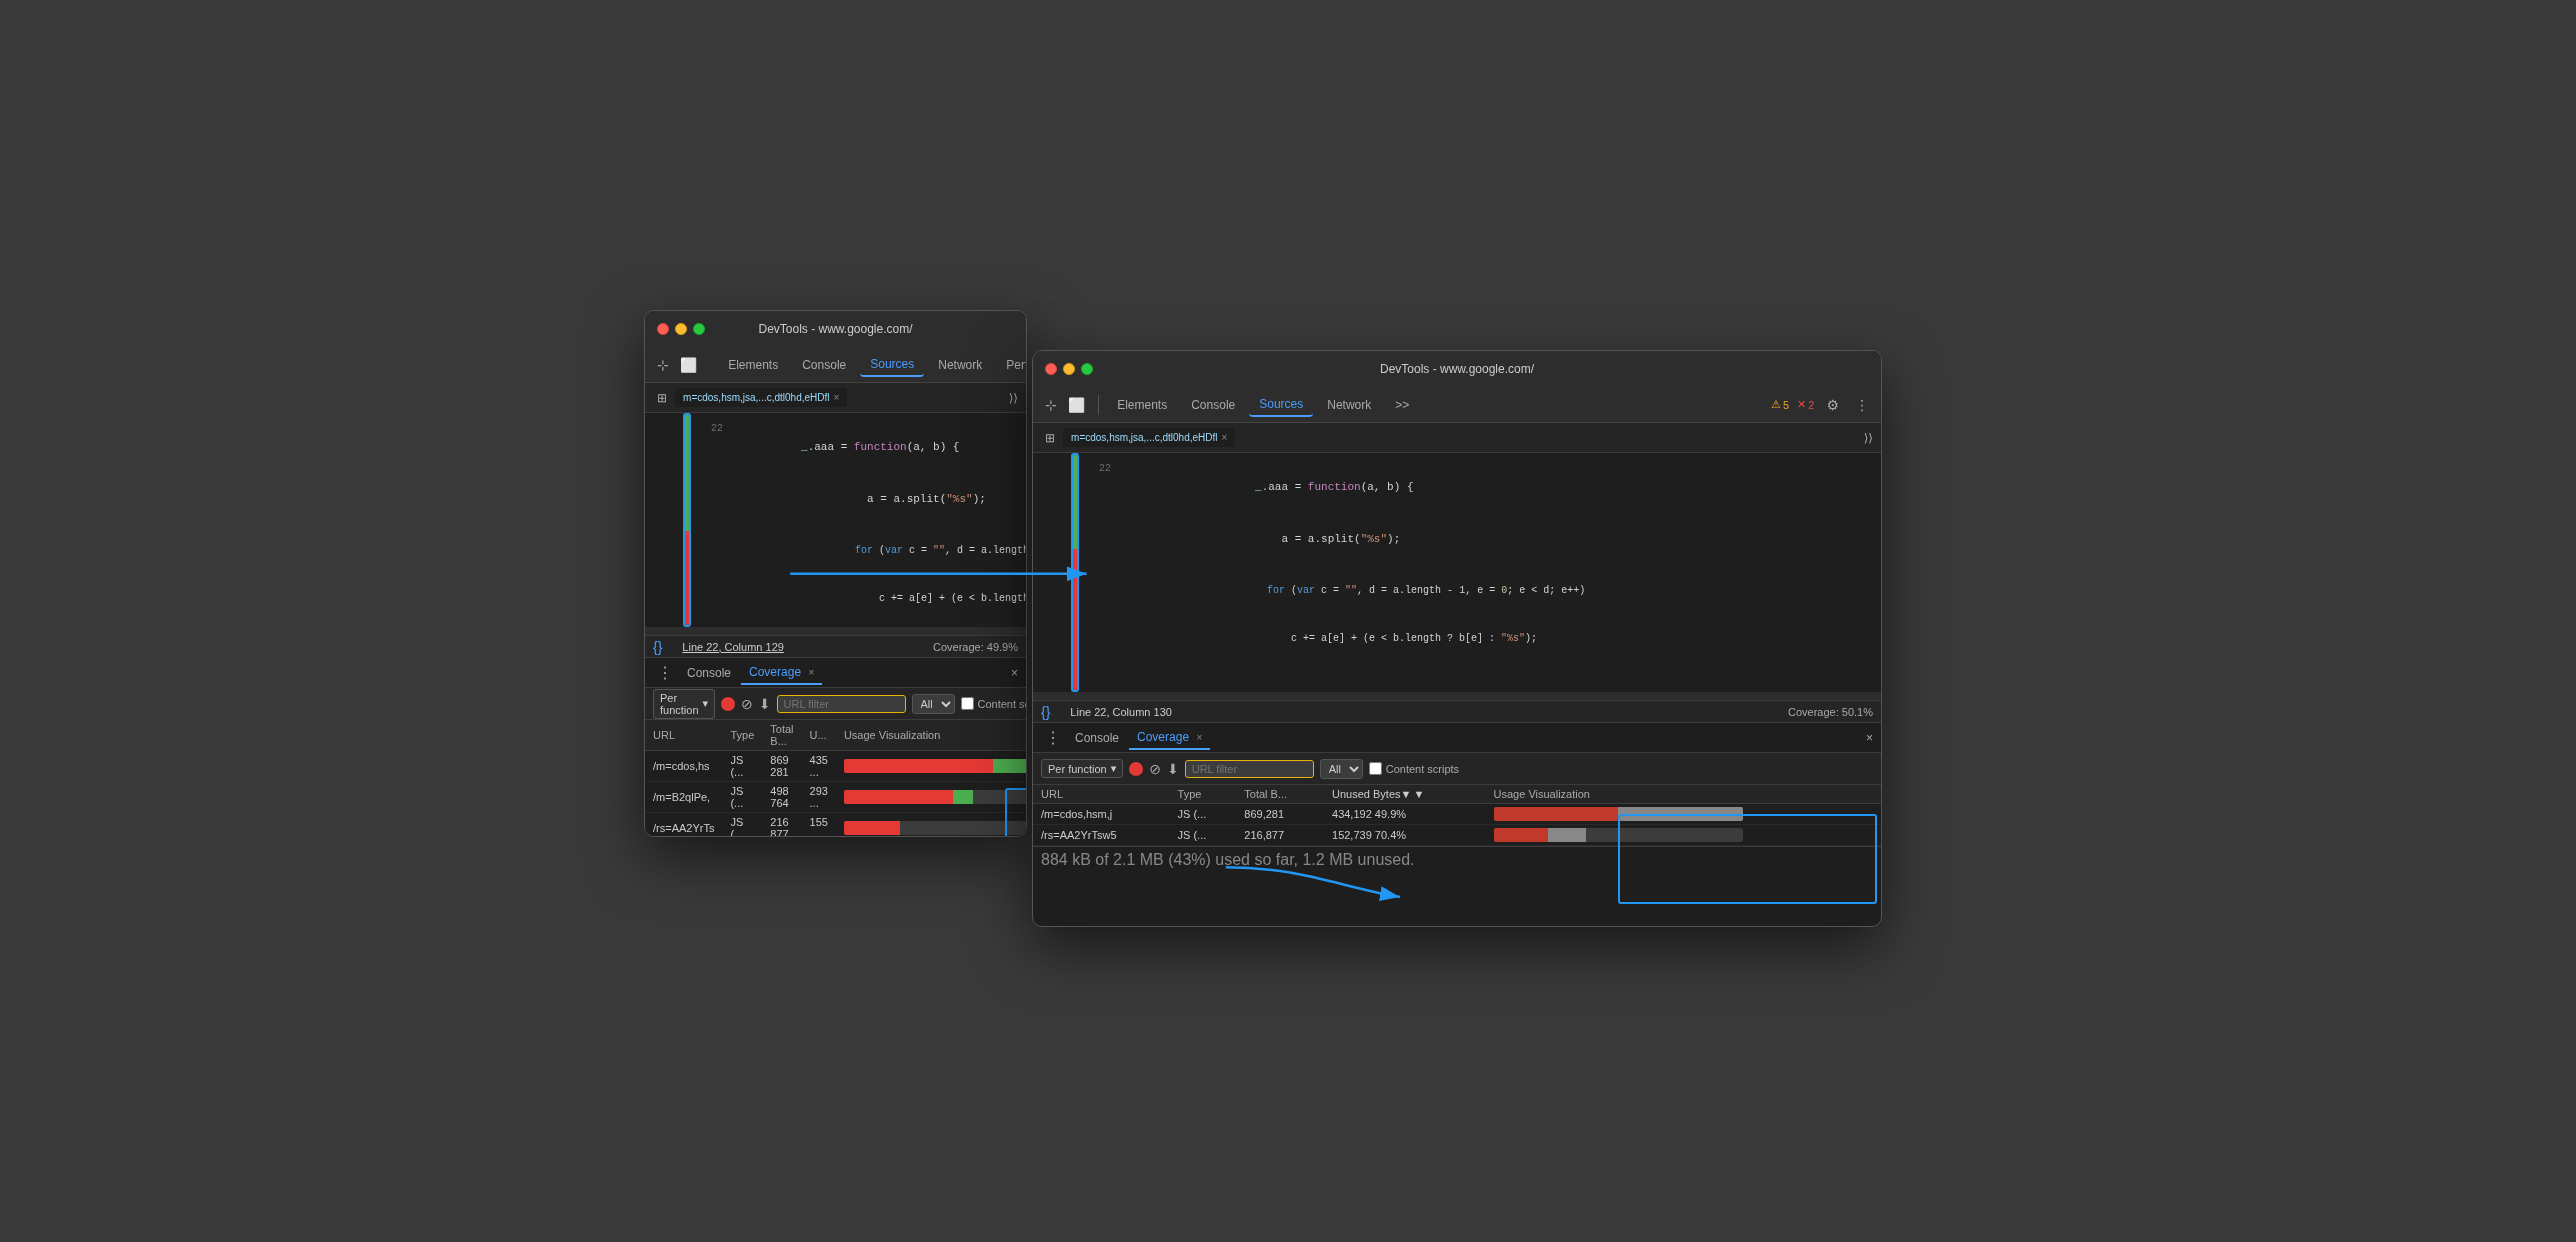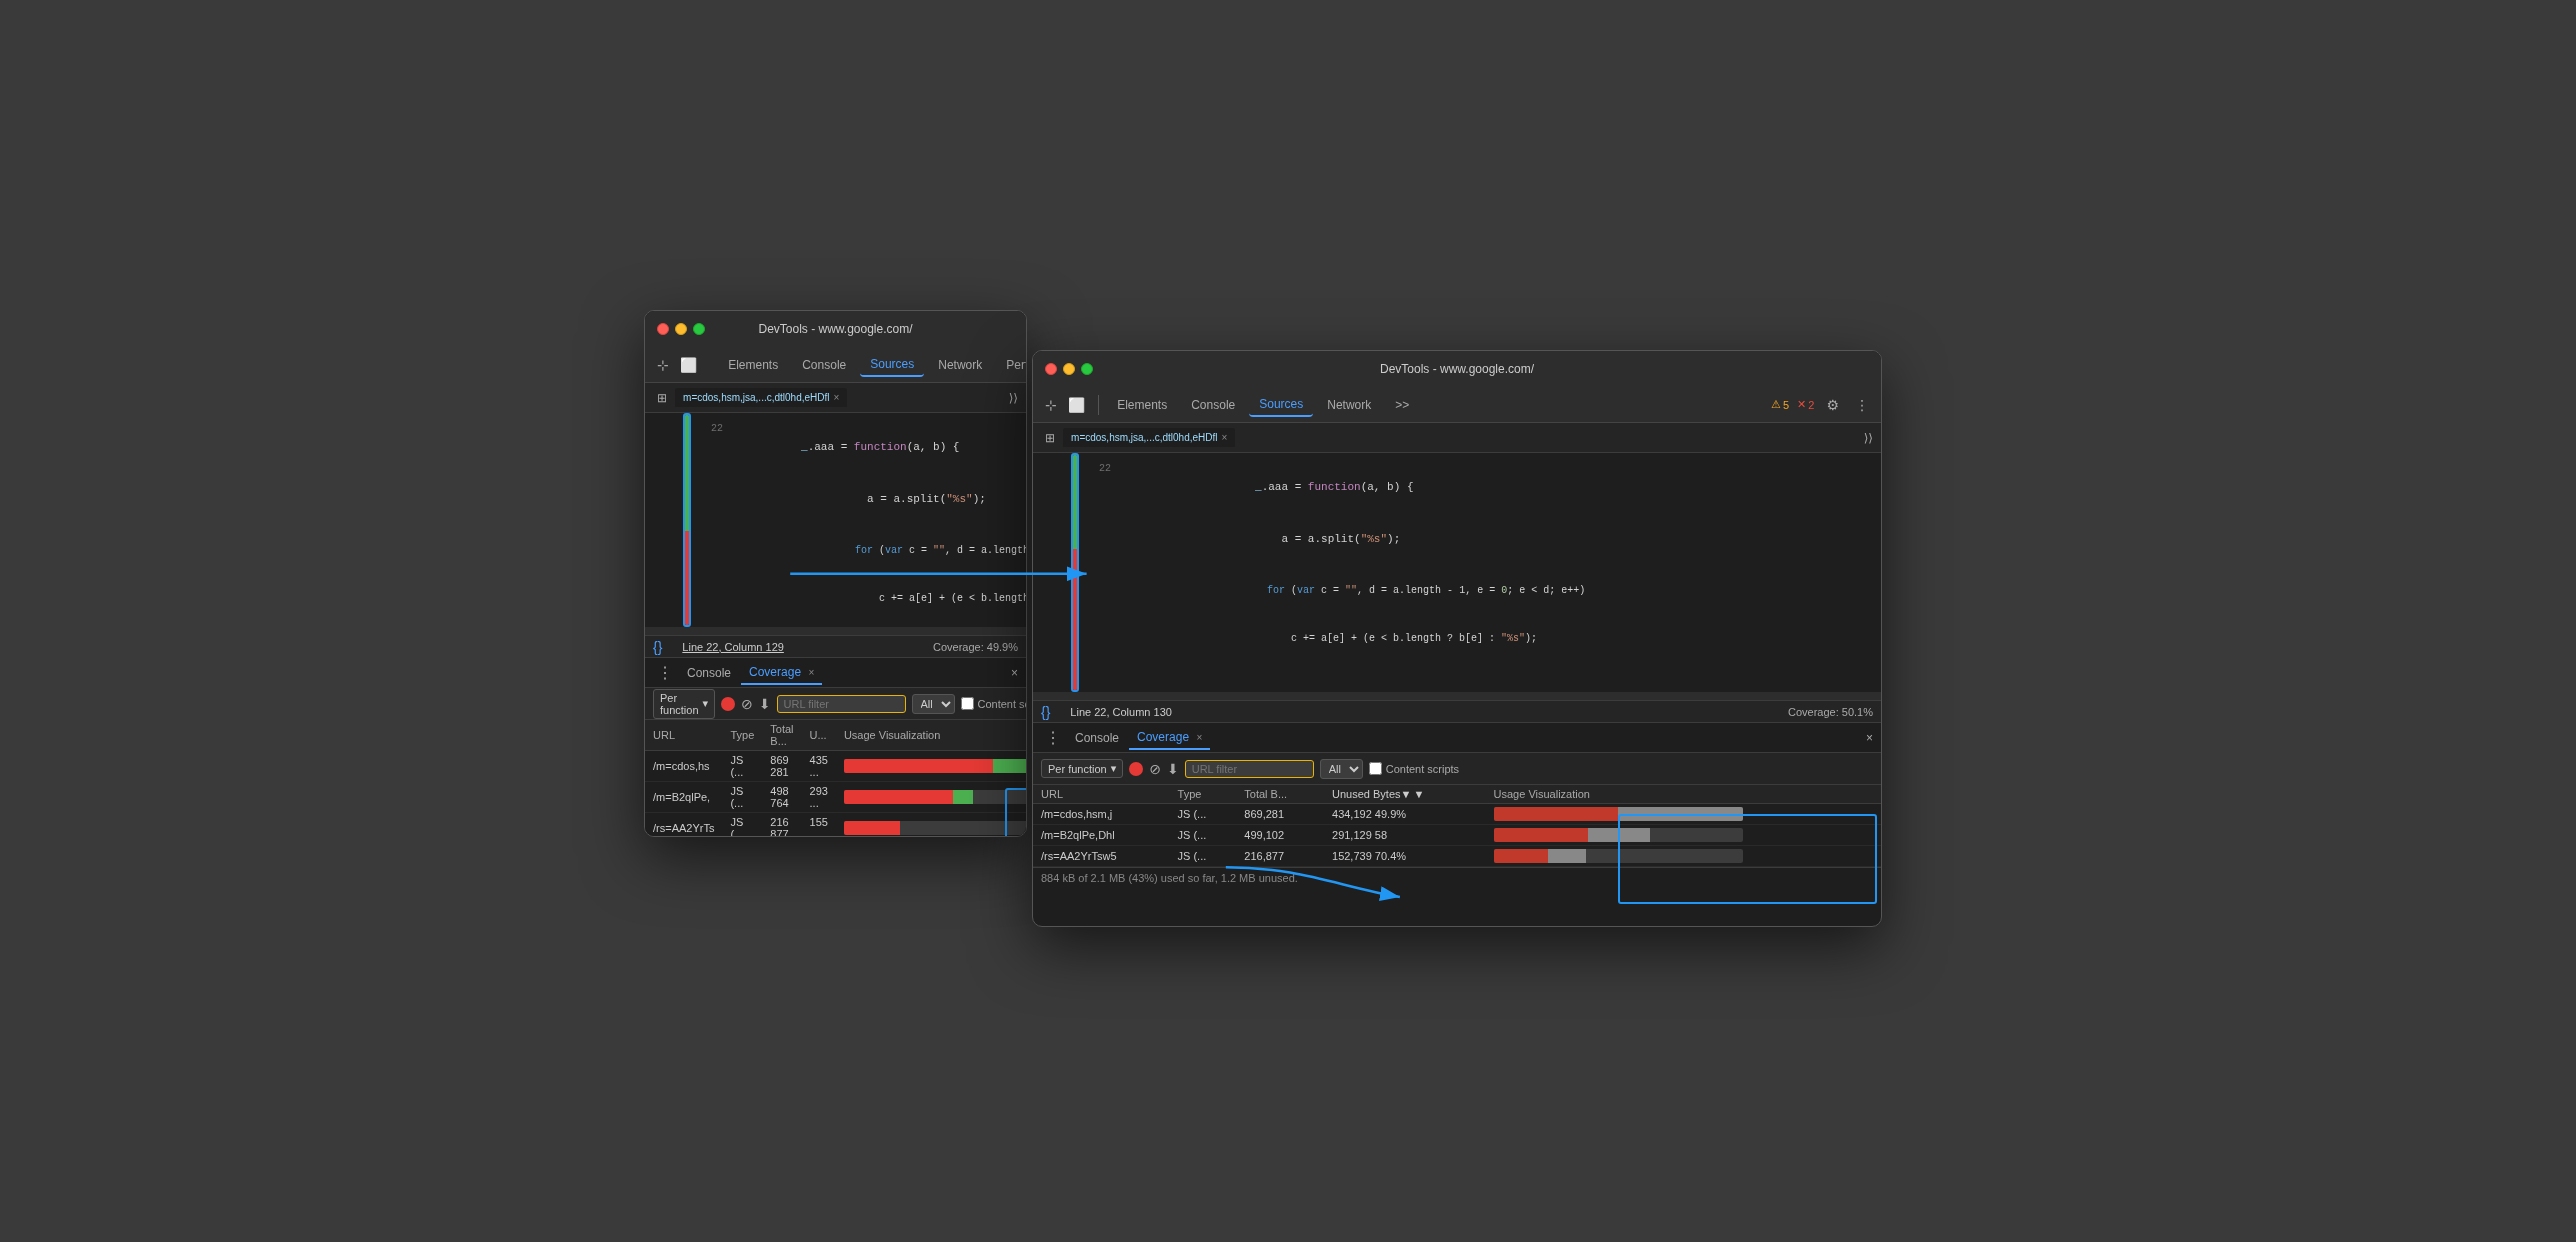--- a/index.html
+++ b/index.html
@@ -409,21 +409,21 @@
       background: #e53935;
       height: 100%;
     }
     .viz-unused {
       background: #4caf50;
       height: 100%;
     }
 
     .footer-text {
       color: #888;
-      font-size: 11px;
+      font-size: 16px;
       padding: 4px 8px;
       border-top: 1px solid #3c3c3c;
     }
 
     
     .kw { color: #c586c0; }
     .str { color: #ce9178; }
     .num { color: #b5cea8; }
     .var { color: #9cdcfe; }
     .kw2 { color: #569cd6; }
@@ -753,32 +753,20 @@
             <td>869,281</td>
             <td>434,192 49.9%</td>
             <td>
               <div class="viz-bar" style="width:249px;">
                 <div class="viz-used" style="width:50%; background:#c0392b;"></div>
                 <div style="background:#888; height:100%; width:50%;"></div>
               </div>
             </td>
           </tr>
           <tr>
-            <td>/m=B2qlPe,Dhl</td>
-            <td>JS (...</td>
-            <td>499,102</td>
-            <td>291,129 58</td>
-            <td>
-              <div class="viz-bar" style="width:249px;">
-                <div class="viz-used" style="width:38%; background:#c0392b;"></div>
-                <div style="background:#888; height:100%; width:25%;"></div>
-              </div>
-            </td>
-          </tr>
-          <tr>
             <td>/rs=AA2YrTsw5</td>
             <td>JS (...</td>
             <td>216,877</td>
             <td>152,739 70.4%</td>
             <td>
               <div class="viz-bar" style="width:249px;">
                 <div class="viz-used" style="width:22%; background:#c0392b;"></div>
                 <div style="background:#888; height:100%; width:15%;"></div>
               </div>
             </td>

